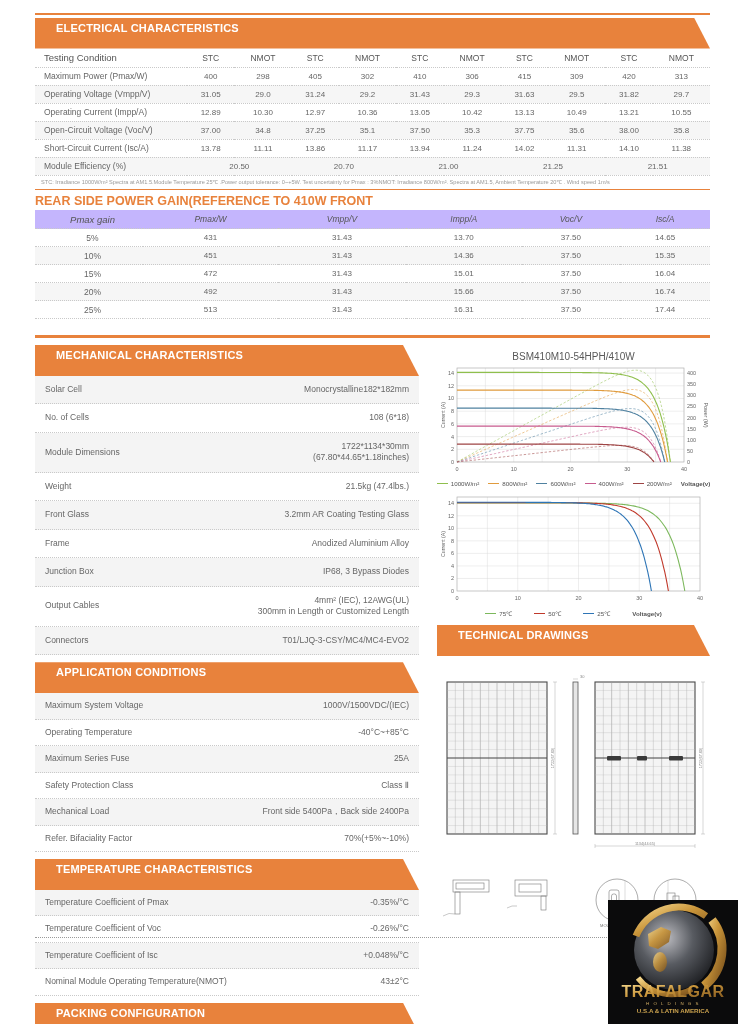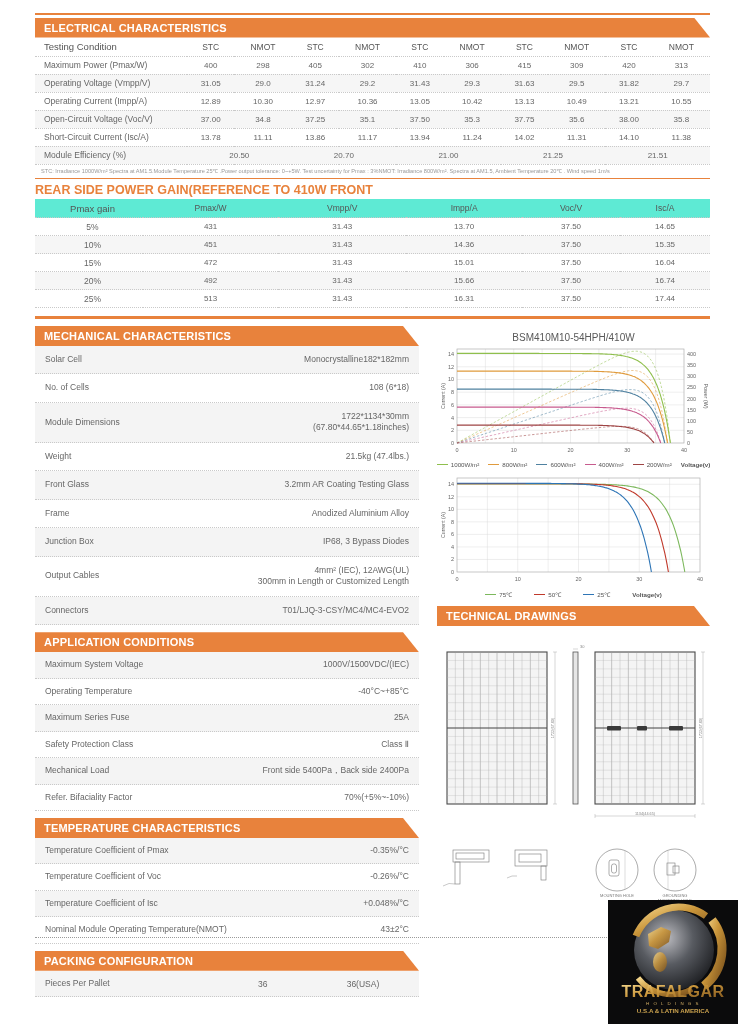--- a/index.html
+++ b/index.html
@@ -3,31 +3,31 @@
 <meta charset="utf-8">
 <style>
   *{margin:0;padding:0;box-sizing:border-box}
   html,body{background:#fff}
   body{font-family:"Liberation Sans",sans-serif;}
   .page{position:relative;width:738px;height:1024px;background:#fff;overflow:hidden;}
   .content{padding:10px 28px 0 35px;}
   .rule{border:none;background:#E8823C;height:1.5px;margin:3px 0;}
   .rule.thick{height:3px;}
   .bar{background:#E8823C;color:#fff;font-weight:bold;font-size:11px;letter-spacing:.2px;
-       height:20px;line-height:20px;padding-left:9px;
+       height:31px;line-height:20px;padding-left:21px;
        clip-path:polygon(0 0, calc(100% - 16px) 0, 100% 100%, 0 100%);}
   
   table{width:100%;border-collapse:collapse;}
   .spec-table th,.spec-table td{font-size:8px;color:#666;font-weight:normal;padding:3.5px 2px;
        text-align:center;border-bottom:1px dotted #c9c9c9;}
   .spec-table th{font-size:8.5px;color:#555;}
   .spec-table .lbl{text-align:left;padding-left:9px;font-size:8.5px;width:152px;}
   .spec-table thead th.lbl{font-size:9.5px;}
   #elec-body tr:nth-child(even){background:#f6f6f6;}
-  #rear-table thead tr{background:#5eead4;}
+  #rear-table thead tr{background:#c4b5fd;font-style:italic;}
   #rear-body tr:nth-child(even){background:#f6f6f6;}
   #rear-table .lbl{width:16%;text-align:center;}
   .footnote{font-size:5.6px;color:#999;margin:2px 0 2px 6px;white-space:nowrap;}
   .rear-title{color:#E8823C;font-weight:bold;font-size:12.5px;margin:4px 0 2px 0;}
   
   .cols{display:flex;gap:18px;margin-top:7px;}
   .col-left{width:384px;}
   .col-right{width:273px;}
   
   .kv-row{display:flex;justify-content:space-between;align-items:center;gap:8px;
@@ -152,21 +152,21 @@
               <td colspan="2">21.25</td>
               <td colspan="2">21.51</td>
             </tr>
           </tbody>
       </table>
       <div class="footnote">STC: Irradiance 1000W/m² Spectra at AM1.5.Module Temperature 25℃ .Power output tolerance: 0~+5W. Test uncertainty for Pmax : 3%NMOT: Irradiance 800W/m². Spectra at AM1.5, Ambient Temperature 20℃ . Wind speed 1m/s</div>
     </section>
 
     <div class="rule"></div>
 
-    <section style="margin-bottom:8px;">
+    <section style="margin-bottom:16px;">
       <div class="rear-title">REAR SIDE POWER GAIN(REFERENCE TO 410W FRONT</div>
       <table class="spec-table" id="rear-table">
         <thead id="rear-head">
             <tr>
               <th class="lbl">Pmax gain</th>
               <th>Pmax/W</th>
               <th>Vmpp/V</th>
               <th>Impp/A</th>
               <th>Voc/V</th>
               <th>Isc/A</th>

